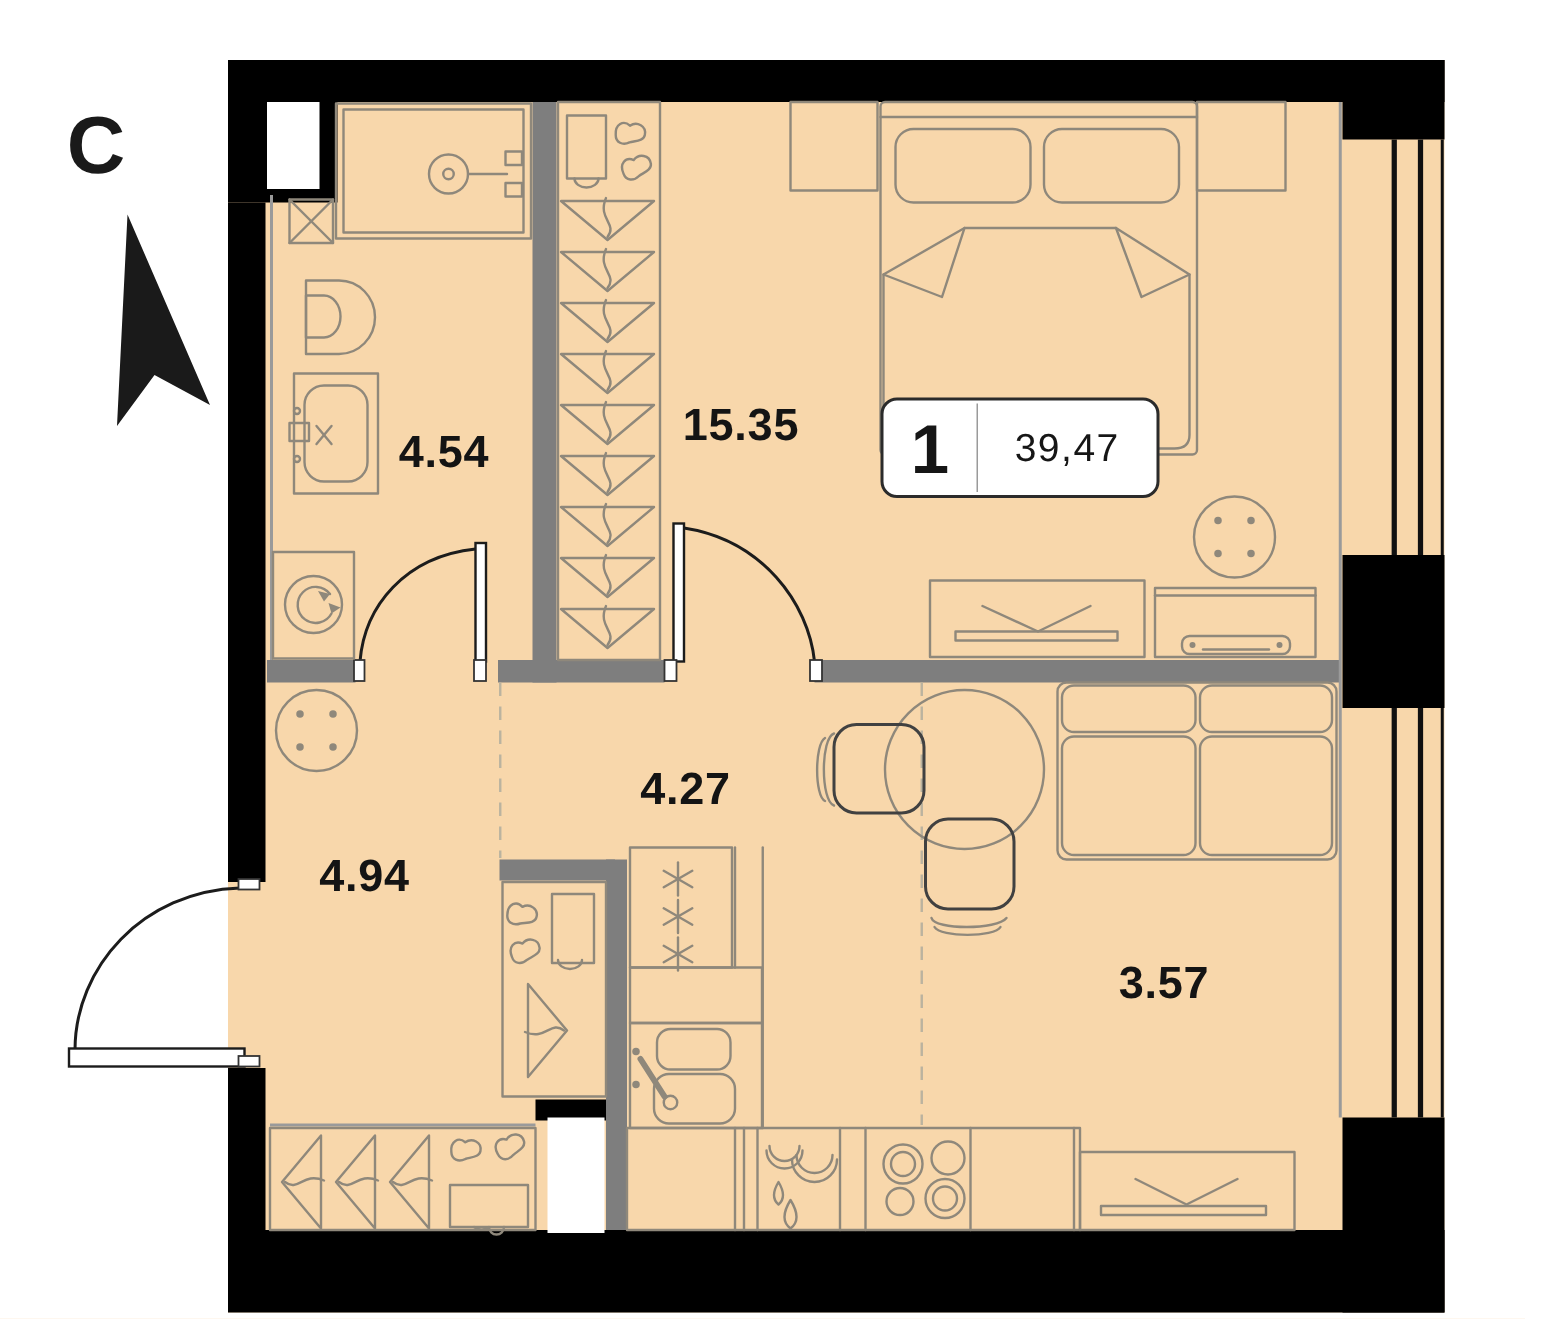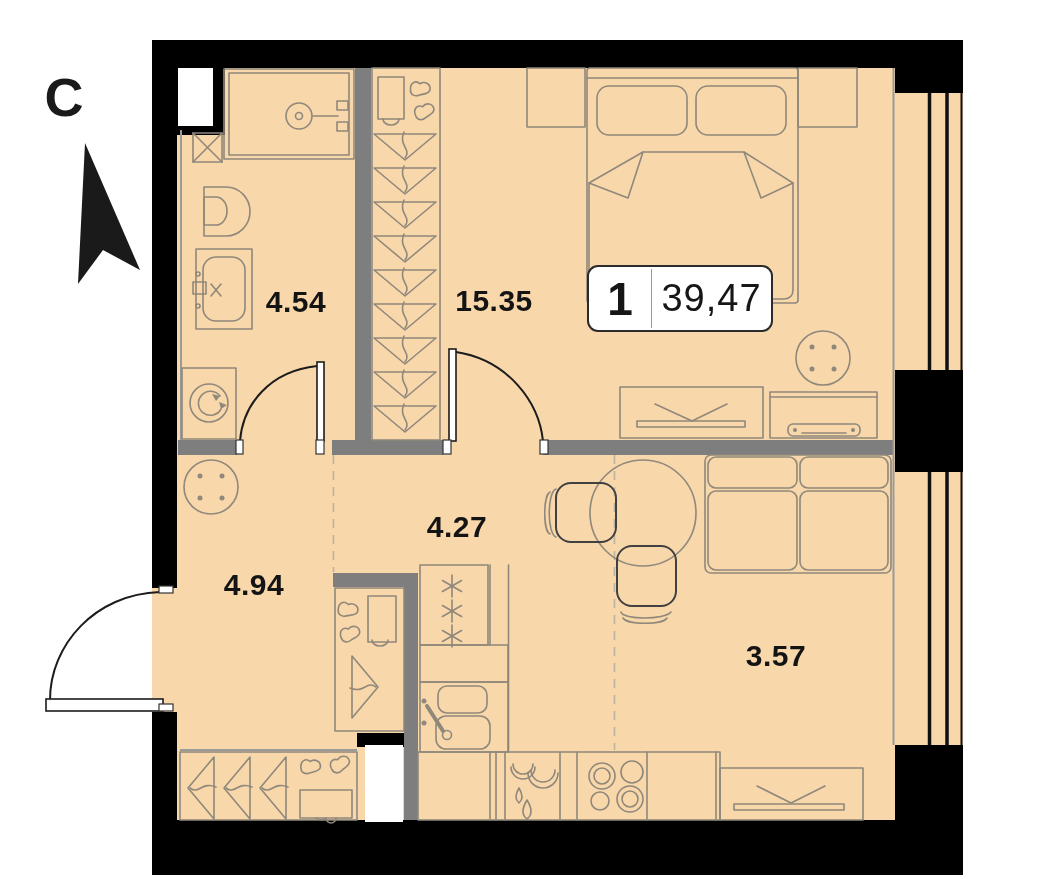--- a/index.html
+++ b/index.html
@@ -29,21 +29,21 @@
     font-size:30px;letter-spacing:.5px;color:var(--color-label_text,#141414);white-space:nowrap;}
   .compass-letter{position:absolute;left:64px;top:97px;transform:translate(-50%,-50%);
     font-size:54px;font-weight:700;color:#1a1a1a;}
   .badge{position:absolute;left:587px;top:265px;width:186px;height:67px;
     background:var(--color-badge_bg,#fff);border:2px solid var(--color-badge_border,#2b2b2b);
     border-radius:11px;display:flex;align-items:stretch;box-sizing:border-box;}
   .badge-rooms{width:62px;display:flex;align-items:center;justify-content:center;
     font-size:46px;font-weight:bold;color:#161616;}
   .badge-divider{width:1px;background:#9a9a9a;margin:2px 0;}
   .badge-area{flex:1;display:flex;align-items:center;justify-content:center;
-    font-size:38px;font-weight:400;color:#161616;letter-spacing:1px;}
+    font-size:26px;font-weight:400;color:#161616;letter-spacing:1px;}
 </style>
 </head>
 <body>
 
 <div id="stage">
 <svg id="plan-svg" width="1038" height="879" viewBox="0 0 1038 879">
   <defs>
     <g id="hanger">
       <path d="M0 0 H62 L31 26 Z"></path>
       <path d="M31 24 C38 15 24 12 30 -2"></path>
@@ -313,23 +313,23 @@
   </g>
 
   <g>
     <polygon points="85,143 140,270 103,250 78,284" fill="#1a1a1a"></polygon>
   </g>
 </svg>
 
 <div class="compass-letter">C</div>
 
 <div class="room-label" style="left:296px;top:302px">4.54</div>
-<div class="room-label" style="left:494px;top:301px">15.35</div>
+<div class="room-label" style="left:494px;top:284px">15.35</div>
 <div class="room-label" style="left:457px;top:527px">4.27</div>
-<div class="room-label" style="left:254px;top:585px">4.94</div>
+<div class="room-label" style="left:243px;top:585px">4.94</div>
 <div class="room-label" style="left:776px;top:656px">3.57</div>
 
 <div class="badge">
   <div class="badge-rooms">1</div>
   <div class="badge-divider"></div>
   <div class="badge-area">39,47</div>
 </div>
 </div>
 
 </body></html>

